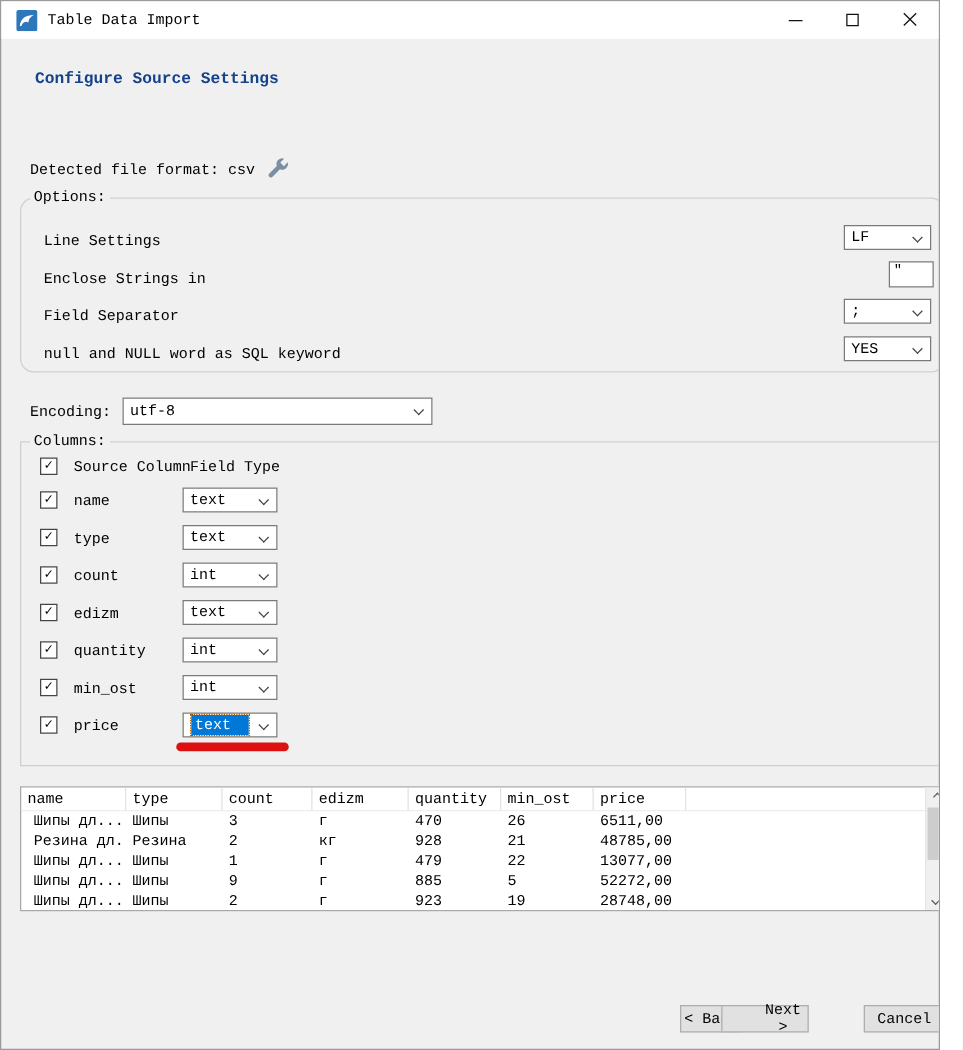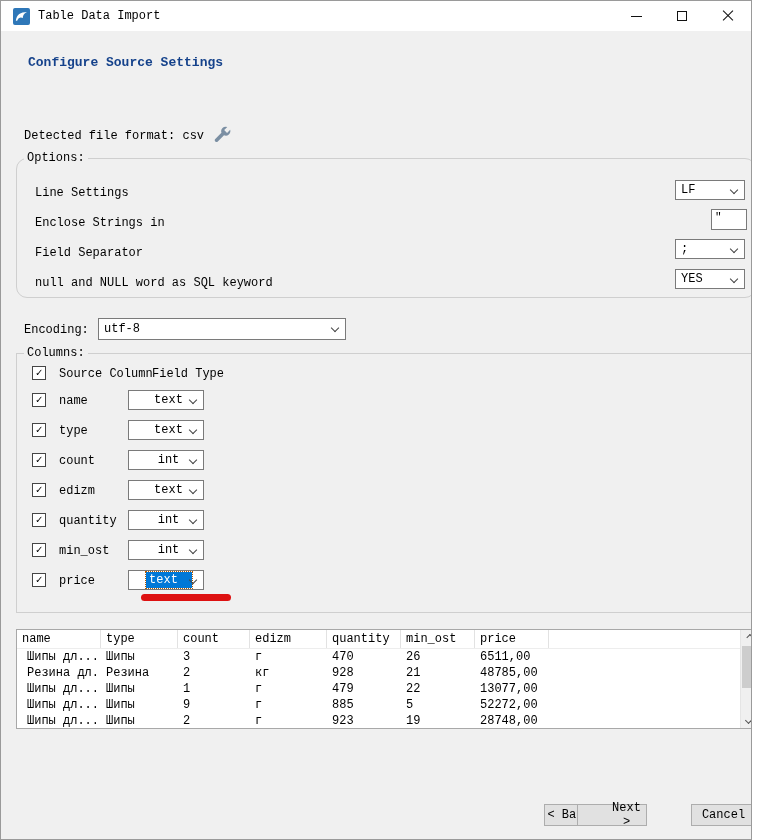--- a/index.html
+++ b/index.html
@@ -45,21 +45,21 @@
 
   
   .encoding-label { position:absolute; left:23px; top:322px; }
   .ctl-encoding { left:97px; top:317px; width:248px; height:22px; }
 
   
   .checkbox { position:absolute; width:14px; height:14px; background:#fff; border:1px solid #454545; display:flex; align-items:center; justify-content:center; font-size:11px; line-height:1; color:#000; }
   .col-hdr-source { position:absolute; left:42px; top:13px; }
   .col-hdr-type   { position:absolute; left:135px; top:13px; }
   .col-row-label  { position:absolute; left:42px; font-size:12px; }
-  .col-select     { left:111px; width:76px; height:20px;justify-content:center; }
+  .col-select     { left:129px; width:76px; height:20px; }
   .col-select.selected .sel-val { background:#0078d7; color:#fff; outline:1px dotted #b35900; padding:1px 14px 1px 3px; margin-left:1px; }
 
   
   .red-underline { position:absolute; left:124px; top:240px; width:90px; height:7px; background:#dd1111; border-radius:4px; }
 
   
   .preview { position:absolute; left:15px; top:628px; width:740px; height:100px; background:#fff; border:1px solid #a8a8a8; display:flex; }
   .pv-main { flex:1 1 auto; overflow:hidden; }
   .pv-row { display:flex; height:16px; align-items:center; }
   .pv-row.header { height:19px; border-bottom:1px solid #ededed; }

